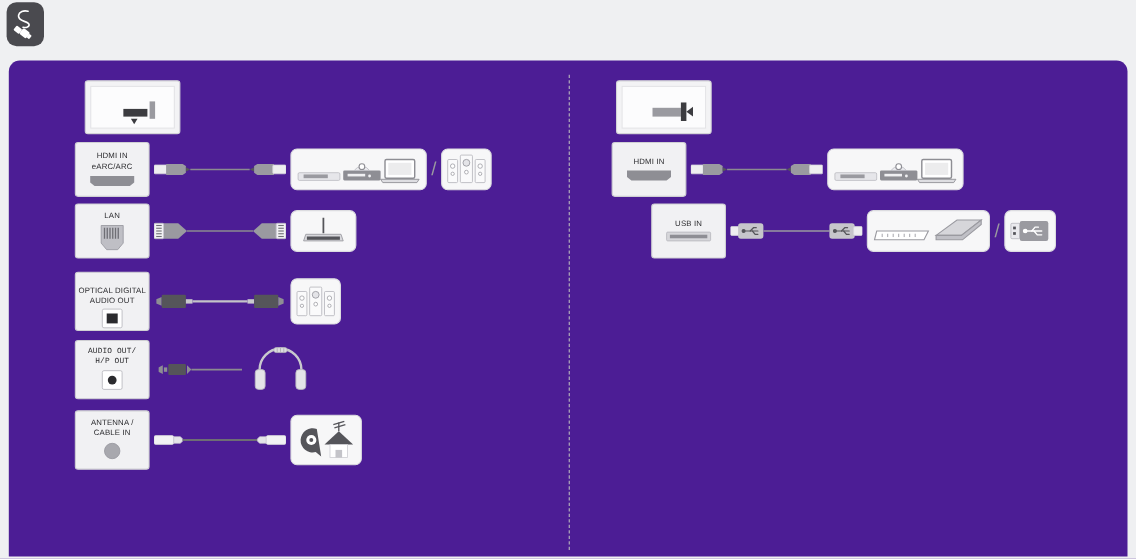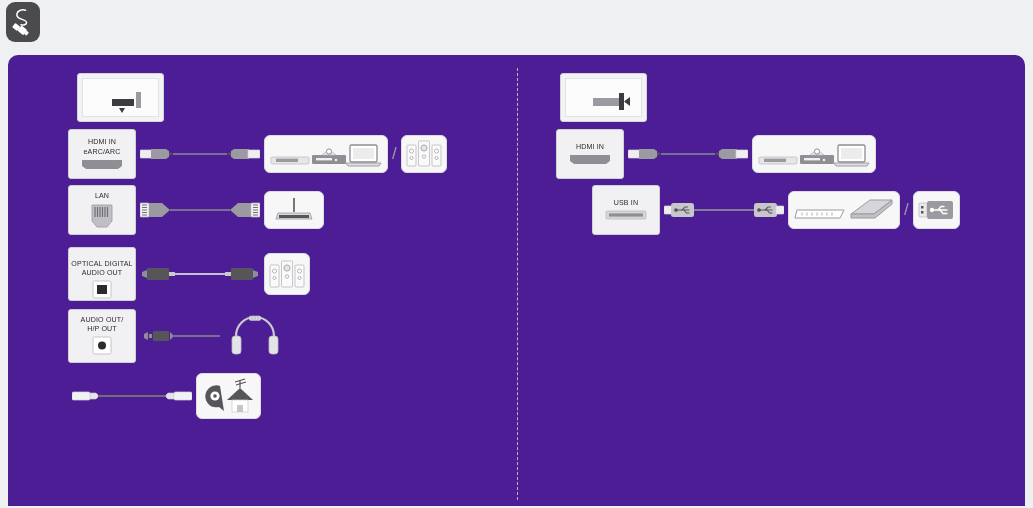--- a/index.html
+++ b/index.html
@@ -225,21 +225,21 @@
           <circle cx="18" cy="9" r="3.1" fill="#e4e4e8" stroke="#9a9aa0" stroke-width=".8"></circle>
           <circle cx="18" cy="17.5" r="1.7" fill="#fff" stroke="#9a9aa0" stroke-width=".7"></circle>
           <rect x="26" y="6" width="9" height="22" rx="1" fill="#fafafb" stroke="#b9b9bf" stroke-width=".8"></rect>
           <circle cx="30.5" cy="12" r="2" fill="#fff" stroke="#9a9aa0" stroke-width=".7"></circle>
           <circle cx="30.5" cy="19" r="1.5" fill="#fff" stroke="#9a9aa0" stroke-width=".7"></circle>
         </svg>
       </div>
     </div>
 
     <div class="conn-row" style="position:absolute;left:0px;top:254px;">
-      <div class="port-box" style="height:52px;">
+      <div class="port-box" style="height:52px;font-family:Liberation Mono, monospace;">
         <div class="port-label">AUDIO OUT/
 H/P OUT</div>
         <div class="port-graphic">
           <svg width="22" height="20" viewBox="0 0 22 20">
             <rect x="2" y="1" width="18" height="17" rx="1.5" fill="#fff" stroke="#b9b9bf" stroke-width=".8"></rect>
             <circle cx="11" cy="9.5" r="4" fill="#2b2b2e"></circle>
           </svg>
         </div>
       </div>
 
@@ -262,20 +262,29 @@
               <line x1="24" y1="2.4" x2="24" y2="5.9"></line>
               <line x1="27" y1="2.6" x2="27" y2="6"></line>
             </g>
           <rect x="1" y="22" width="9" height="18" rx="3" fill="#e4e4e8" stroke="#b9b9bf" stroke-width=".8"></rect>
           <rect x="38" y="22" width="9" height="18" rx="3" fill="#e4e4e8" stroke="#b9b9bf" stroke-width=".8"></rect>
         </svg>
       </div>
     </div>
 
     <div class="conn-row" style="position:absolute;left:0px;top:318px;">
+      <div class="port-box" style="height:52px;">
+        <div class="port-label">ANTENNA /
+CABLE IN</div>
+        <div class="port-graphic">
+          <svg width="22" height="20" viewBox="0 0 22 20">
+            <circle cx="11" cy="10" r="7" fill="#a8a8ae" stroke="#9a9aa0" stroke-width=".8"></circle>
+          </svg>
+        </div>
+      </div>
 
       <div class="cable-cell" style="width:128px;">
         <svg width="120" height="14" viewBox="0 0 120 14">
           <rect x="0" y="3" width="18" height="8" rx="1.5" fill="#f2f2f4" stroke="#d6d6da" stroke-width=".7"></rect>
           <path d="M18 4 H24 L26 6 V8 L24 10 H18 Z" fill="#e4e4e8" stroke="#cacad0" stroke-width=".6"></path>
           <line x1="26" y1="7" x2="94" y2="7" stroke="#6e6e74" stroke-width="1.8"></line>
           <path d="M102 4 H96 L94 6 V8 L96 10 H102 Z" fill="#e4e4e8" stroke="#cacad0" stroke-width=".6"></path>
           <rect x="102" y="3" width="18" height="8" rx="1.5" fill="#f2f2f4" stroke="#d6d6da" stroke-width=".7"></rect>
         </svg>
       </div>

